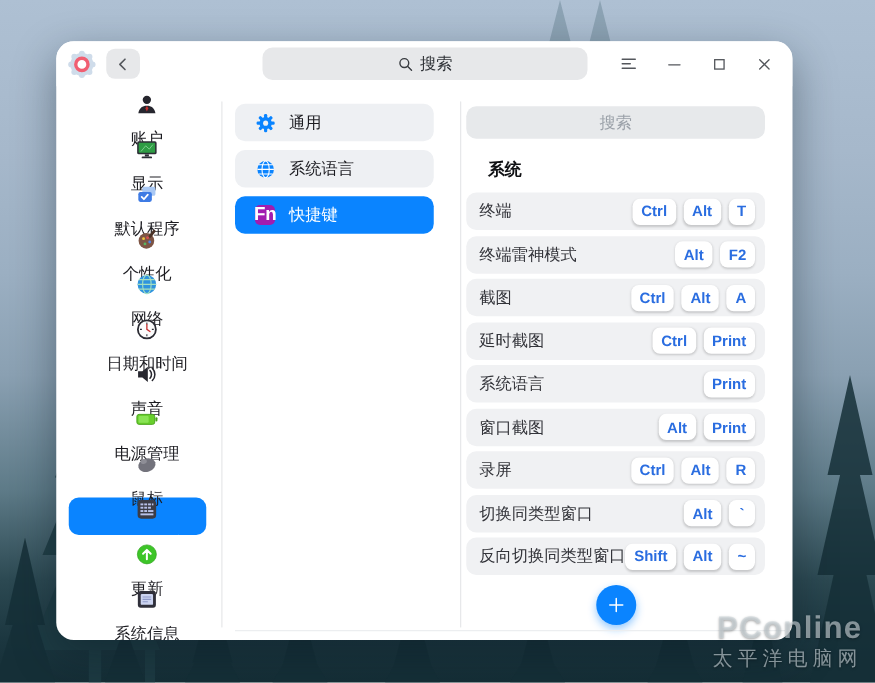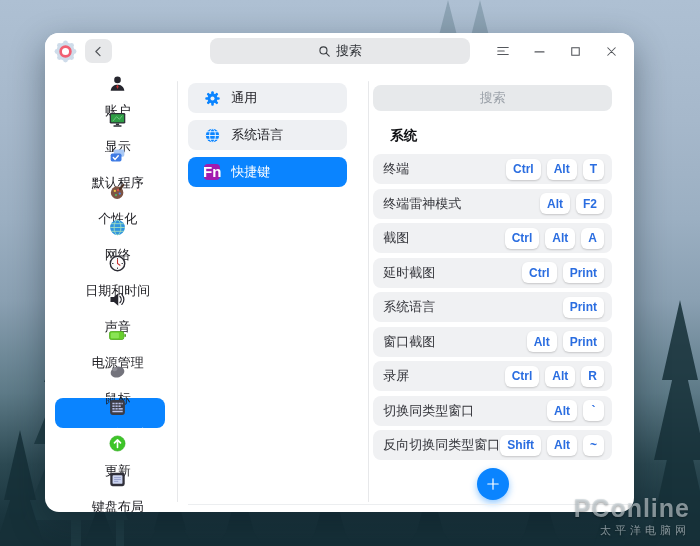--- a/index.html
+++ b/index.html
@@ -10,21 +10,21 @@
     background:linear-gradient(180deg,#aec0d3 0%,#a6b8cb 22%,#9bafc2 40%,#8aa0b2 55%,#5d7a87 72%,#2c4952 85%,#1b363f 94%,#152e36 100%);
   }
   
   .scene { position:absolute; inset:0; pointer-events:none; }
   .mist { position:absolute; inset:0;
     background:radial-gradient(60% 40% at 50% 34%, rgba(230,238,246,.5), rgba(230,238,246,0) 70%);
   }
   
   .watermark { position:absolute; right:10px; bottom:8px; text-align:right; z-index:3; color:rgba(205,215,220,.62); }
   .watermark .wm1 { font-size:25px; font-weight:bold; letter-spacing:1px; line-height:1; text-shadow:0 1px 2px rgba(0,0,0,.35); }
-  .watermark .wm2 { font-size:11px; letter-spacing:4px; margin-top:2px; text-shadow:0 1px 2px rgba(0,0,0,.35); }
+  .watermark .wm2 { font-size:16px; letter-spacing:4px; margin-top:2px; text-shadow:0 1px 2px rgba(0,0,0,.35); }
   
   .window { position:absolute; left:45px; top:33px; width:589px; height:479px;
     background:#fff; border-radius:14px; box-shadow:0 12px 34px rgba(10,25,35,.40);
     z-index:2; overflow:hidden; }
   .titlebar { height:36px; display:flex; align-items:center; position:relative; background:#fff; }
   .app-logo { width:25px; height:25px; margin-left:8px; flex:0 0 auto; }
   .back-btn { width:27px; height:24px; margin-left:7px; background:#e7e8ea; border-radius:7px;
     display:flex; align-items:center; justify-content:center; cursor:pointer; }
   .title-search { position:absolute; left:50%; top:5px; transform:translateX(-50%);
     width:260px; height:26px; background:#e7e8ea; border-radius:8px;
@@ -286,21 +286,21 @@
           <span class="side-label">更新</span>
         </div>
         <div class="side-item">
           <span class="icon">
             <svg viewBox="0 0 20 20">
               <rect x="2.4" y="3" width="15.2" height="14" rx="2.4" fill="#30303a"></rect>
               <rect x="4.8" y="5.4" width="10.4" height="9.2" rx="1" fill="#ccd4f0"></rect>
               <path d="M6.4 8h7.2M6.4 10h7.2M6.4 12h4.4" stroke="#8f9ac9" stroke-width=".9"></path>
             </svg>
           </span>
-          <span class="side-label">键盘布局</span>
+          <span class="side-label">系统信息</span>
         </div>
       </div>
     <div class="v-div"></div>
     <div class="nav-col">
         <div class="nav-item">
           <span class="icon">
             <svg viewBox="0 0 20 20">
               <g fill="#0a84ff">
                 <rect x="8.5" y="1.5" width="3" height="17" rx="1.2"></rect>
                 <rect x="8.5" y="1.5" width="3" height="17" rx="1.2" transform="rotate(45 10 10)"></rect>

